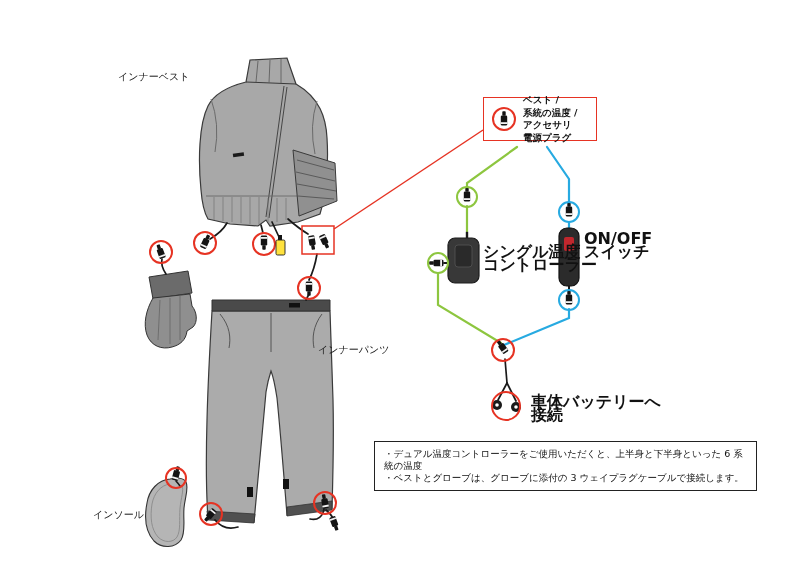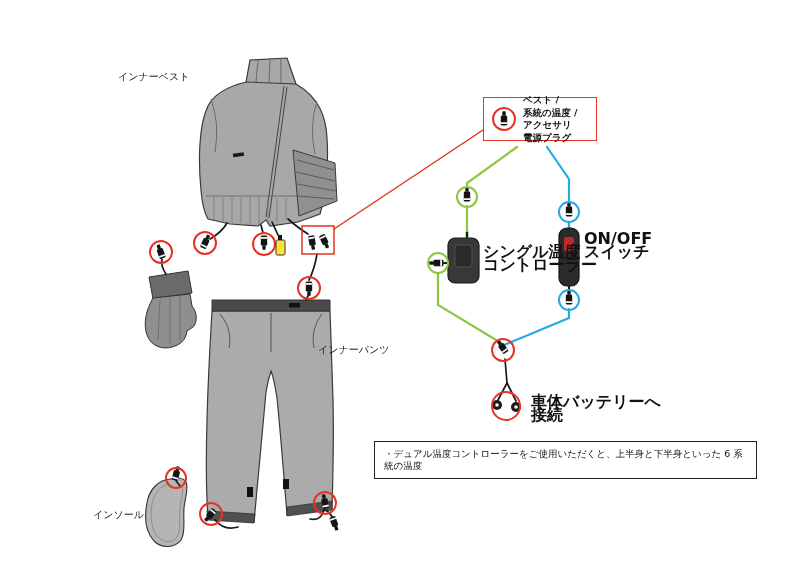--- a/index.html
+++ b/index.html
@@ -203,15 +203,16 @@
     <div>スイッチ</div>
   </div>
 
   <div class="abs lbl-bold" style="left:531px;top:396px;">
     <div>車体バッテリーへ</div>
     <div>接続</div>
   </div>
 
   <div class="abs notes" style="left:374px;top:441px;width:383px;">
     <div>・デュアル温度コントローラーをご使用いただくと、上半身と下半身といった 6 系統の温度</div>
+    <div>・ベストとグローブは、グローブに添付の 3 ウェイプラグケーブルで接続します。</div>
   </div>
 
 </div>
 
 </body></html>

